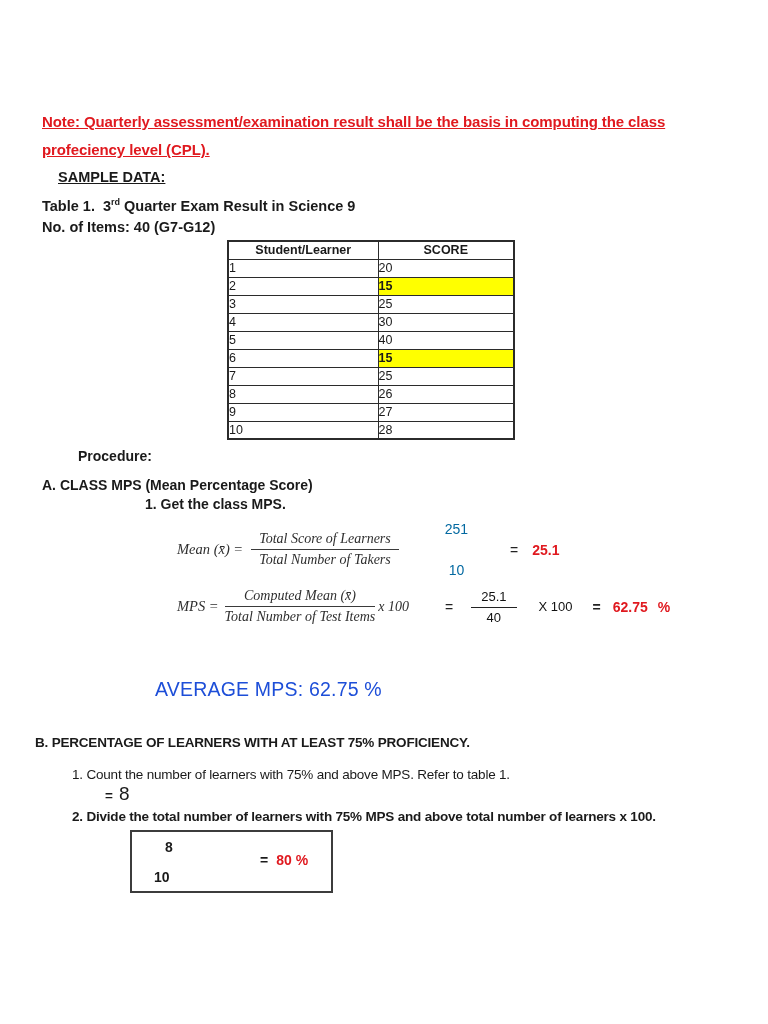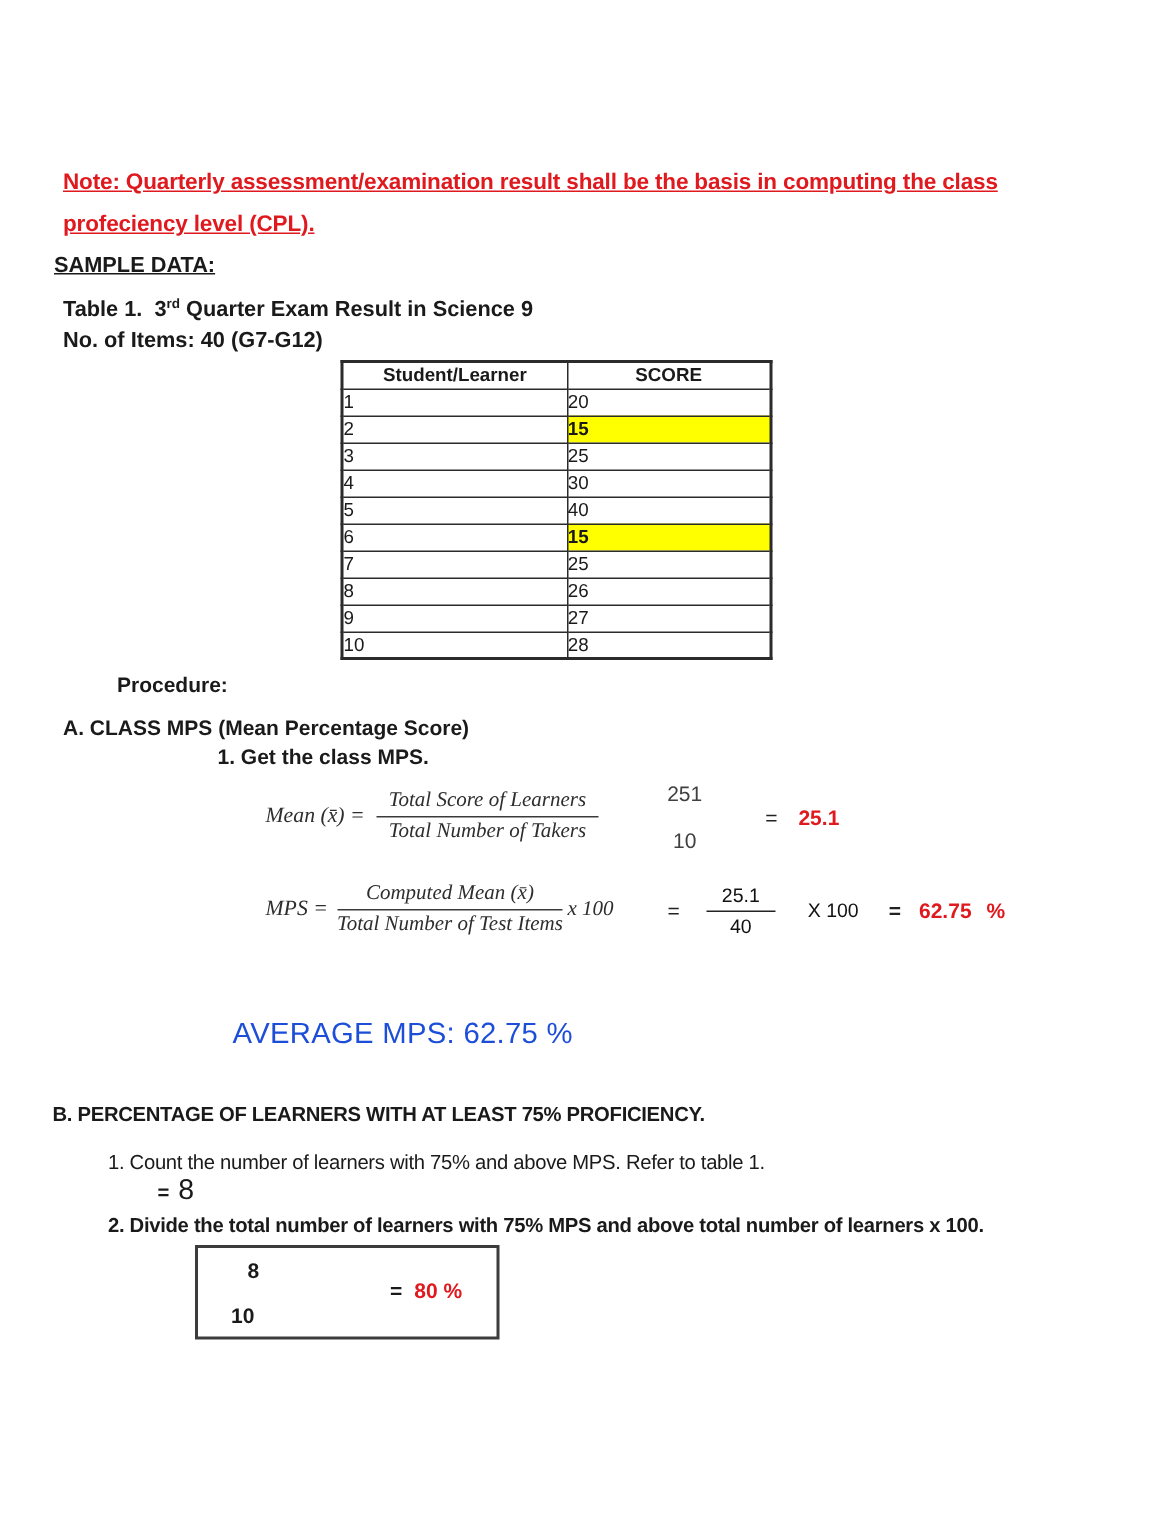--- a/index.html
+++ b/index.html
@@ -11,21 +11,21 @@
   .abs { position:absolute; }
   .b { font-weight:bold; }
 
   .title { top:78px; left:0; width:768px; text-align:center;
            font-size:15.5px; font-weight:bold; text-decoration:underline; letter-spacing:.1px; }
 
   .note { left:42px; top:108px; width:680px; font-size:15px; font-weight:bold;
           color:#e0191f; line-height:28px; letter-spacing:-0.1px; }
   .note .nline { text-decoration:underline; display:inline-block; }
 
-  .sample { left:36px; top:169px; font-size:14.5px; font-weight:bold; text-decoration:underline; }
+  .sample { left:58px; top:169px; font-size:14.5px; font-weight:bold; text-decoration:underline; }
 
   .caption { left:42px; top:197px; font-size:14.5px; font-weight:bold; white-space:pre-wrap; }
   .caption sup { font-size:9px; }
   .items-line { left:42px; top:219px; font-size:14.5px; font-weight:bold; }
 
   table.score { position:absolute; left:227px; top:240px; border-collapse:collapse;
                 border:2px solid #2b2b2b; }
   table.score td, table.score th { border:1px solid #2b2b2b; 
                 font-size:12.5px; height:18px; padding:0; vertical-align:middle; }
   table.score th { font-weight:bold; }
@@ -35,21 +35,21 @@
 
   .procedure { left:42px; top:448px; font-size:14px; font-weight:bold;padding-left:36px; }
   .a-head { left:42px; top:477px; font-size:14px; font-weight:bold; }
   .a-step { left:145px; top:496px; font-size:14px; font-weight:bold; }
 
   .formula { display:flex; align-items:center; font-size:14px; }
   .serif { font-family:"Liberation Serif", serif; font-style:italic; color:#2e2e2e; }
   .frac { display:inline-flex; flex-direction:column; text-align:center; }
   .frac .num { border-bottom:1.4px solid #3a3a3a; padding:0 8px 2px 8px; }
   .frac .den { padding-top:2px; }
-  .stack { display:inline-flex; flex-direction:column; text-align:center; gap:15px; color:#404040; }
+  .stack { display:inline-flex; flex-direction:column; text-align:center; gap:25px; color:#0369a1; }
   .mean-row { left:177px; top:521px; }
   .mps-row { left:177px; top:588px; }
   .eq { color:#222; }
   .res { font-weight:bold; color:#e0191f; }
   .sfrac { font-size:13px; color:#111; }
   .sfrac .num { border-bottom:1.5px solid #222; padding:0 10px 3px 10px; }
 
   .avg { left:155px; top:678px; font-size:19.5px; font-weight:normal; color:#1d4ed8; letter-spacing:.2px; }
 
   .b-head { left:35px; top:735px; font-size:13.5px; font-weight:bold; letter-spacing:-0.2px; }

